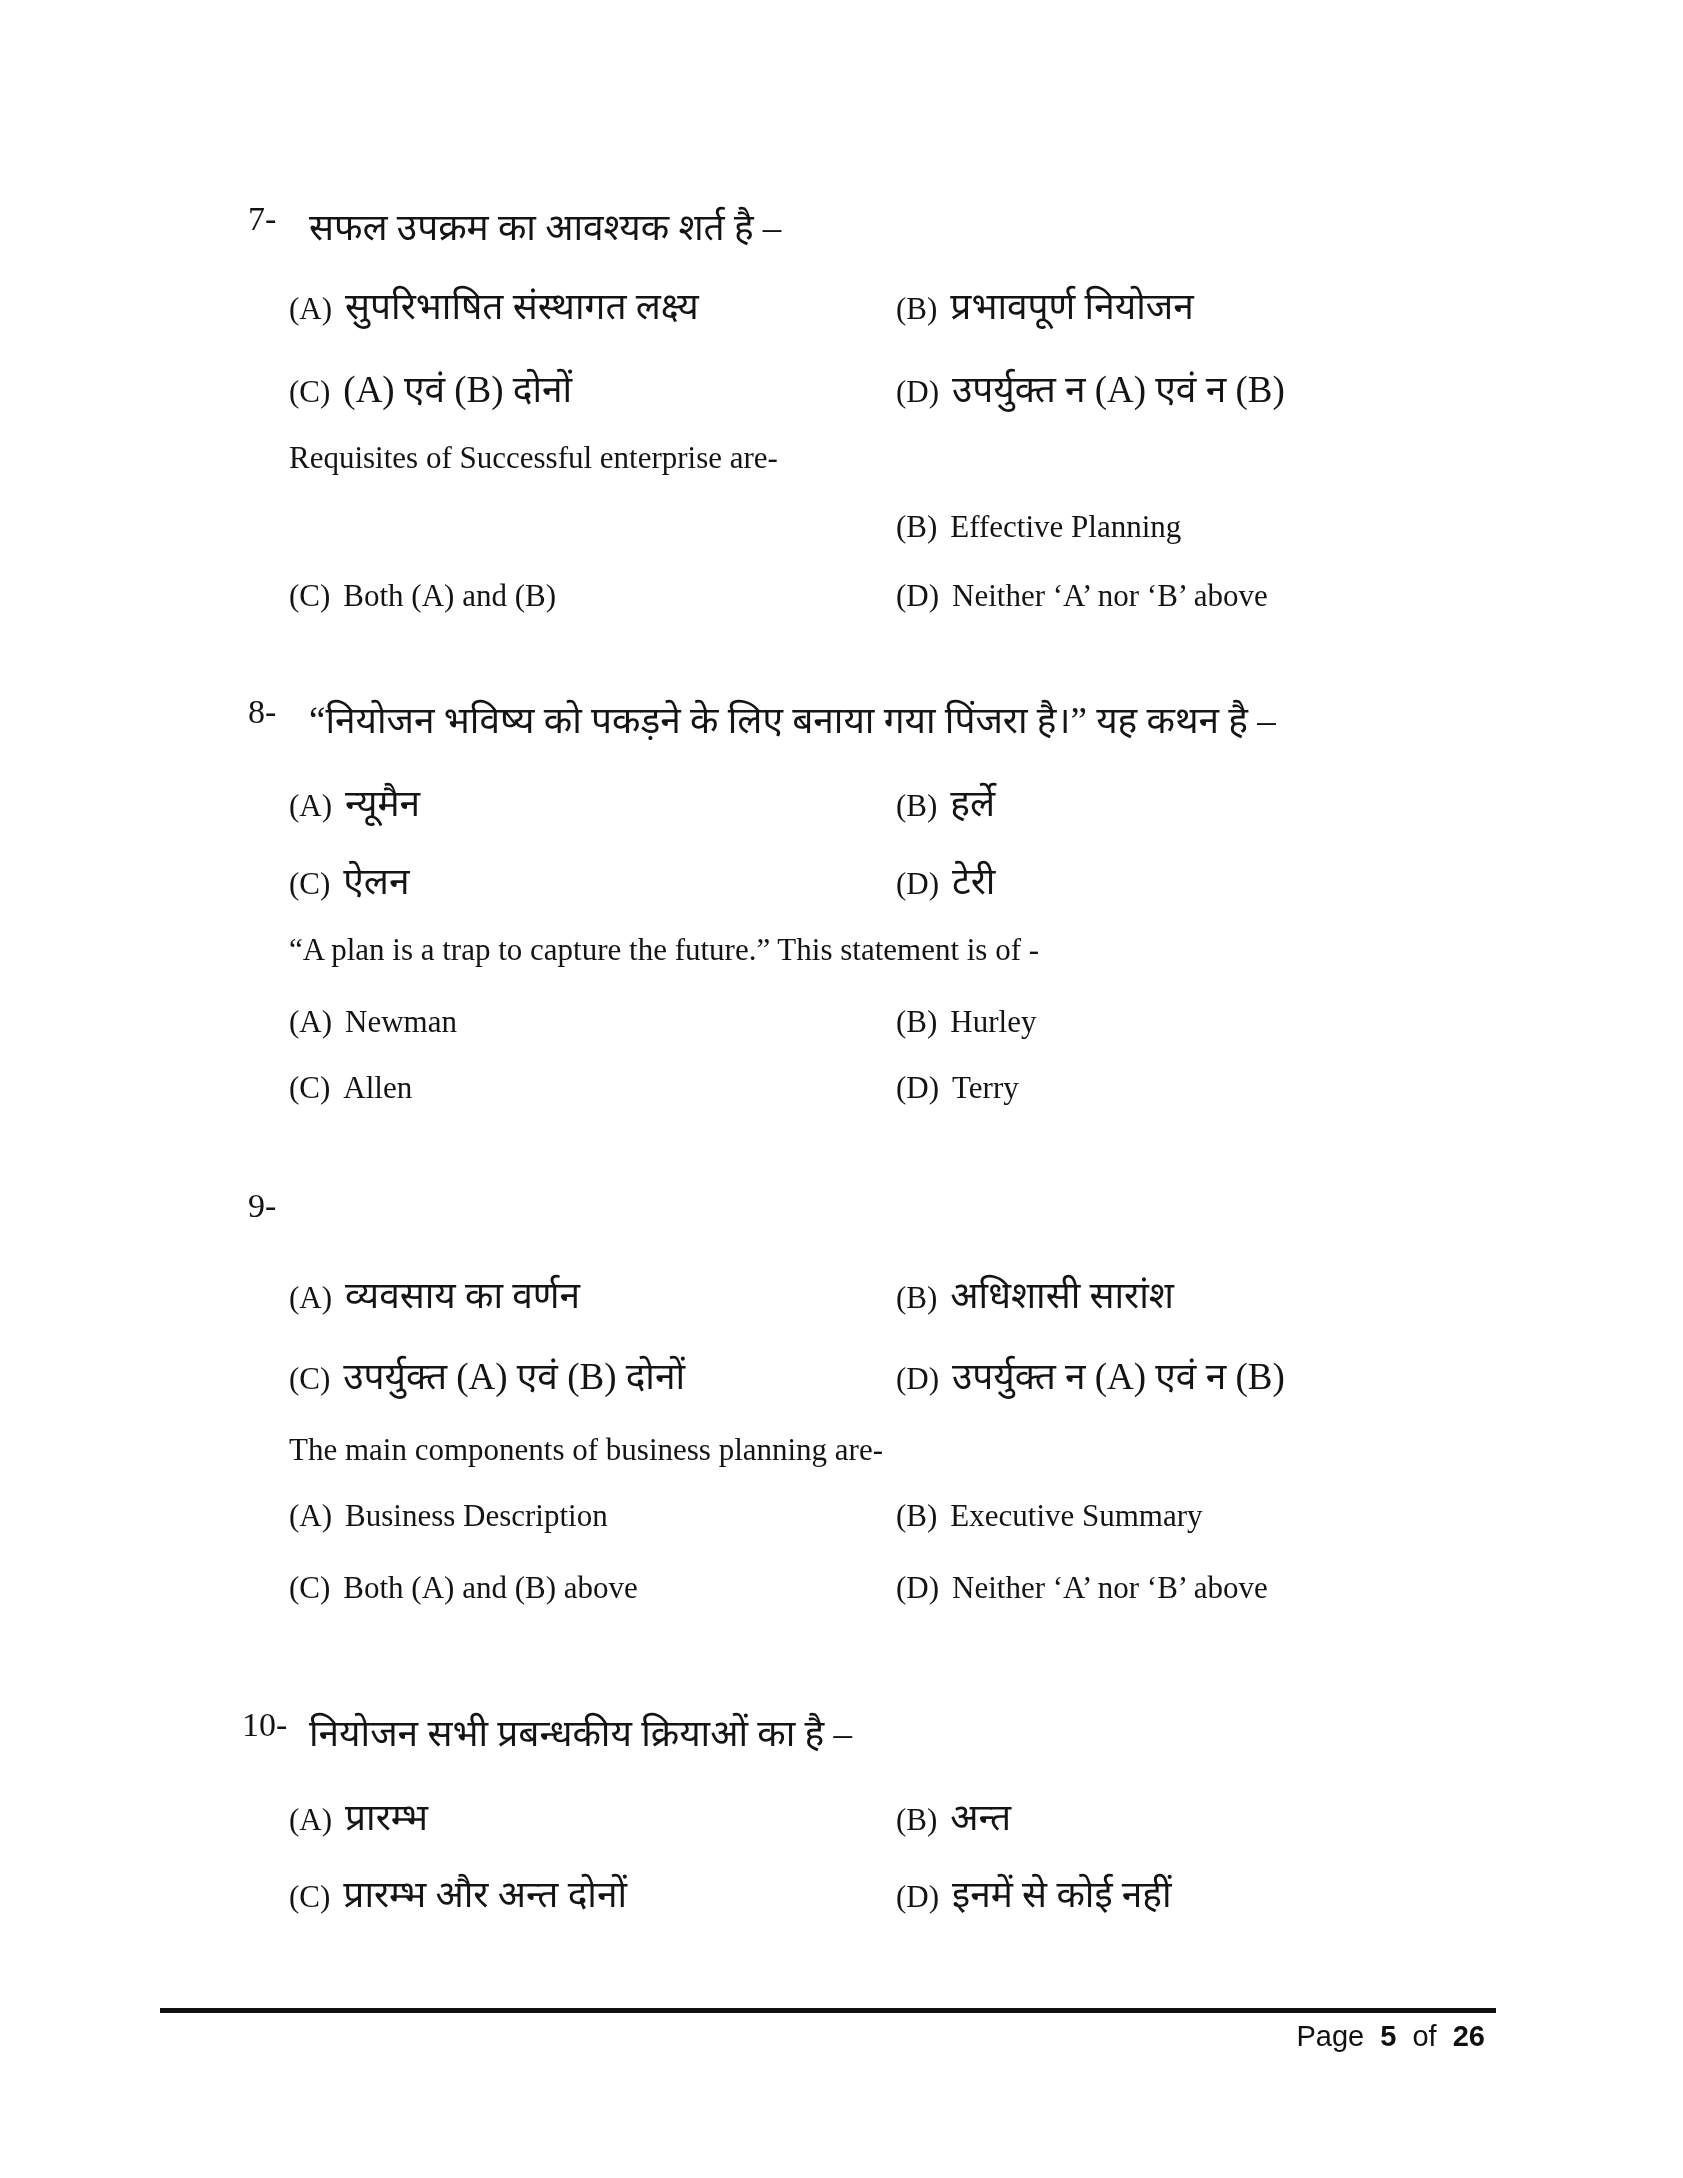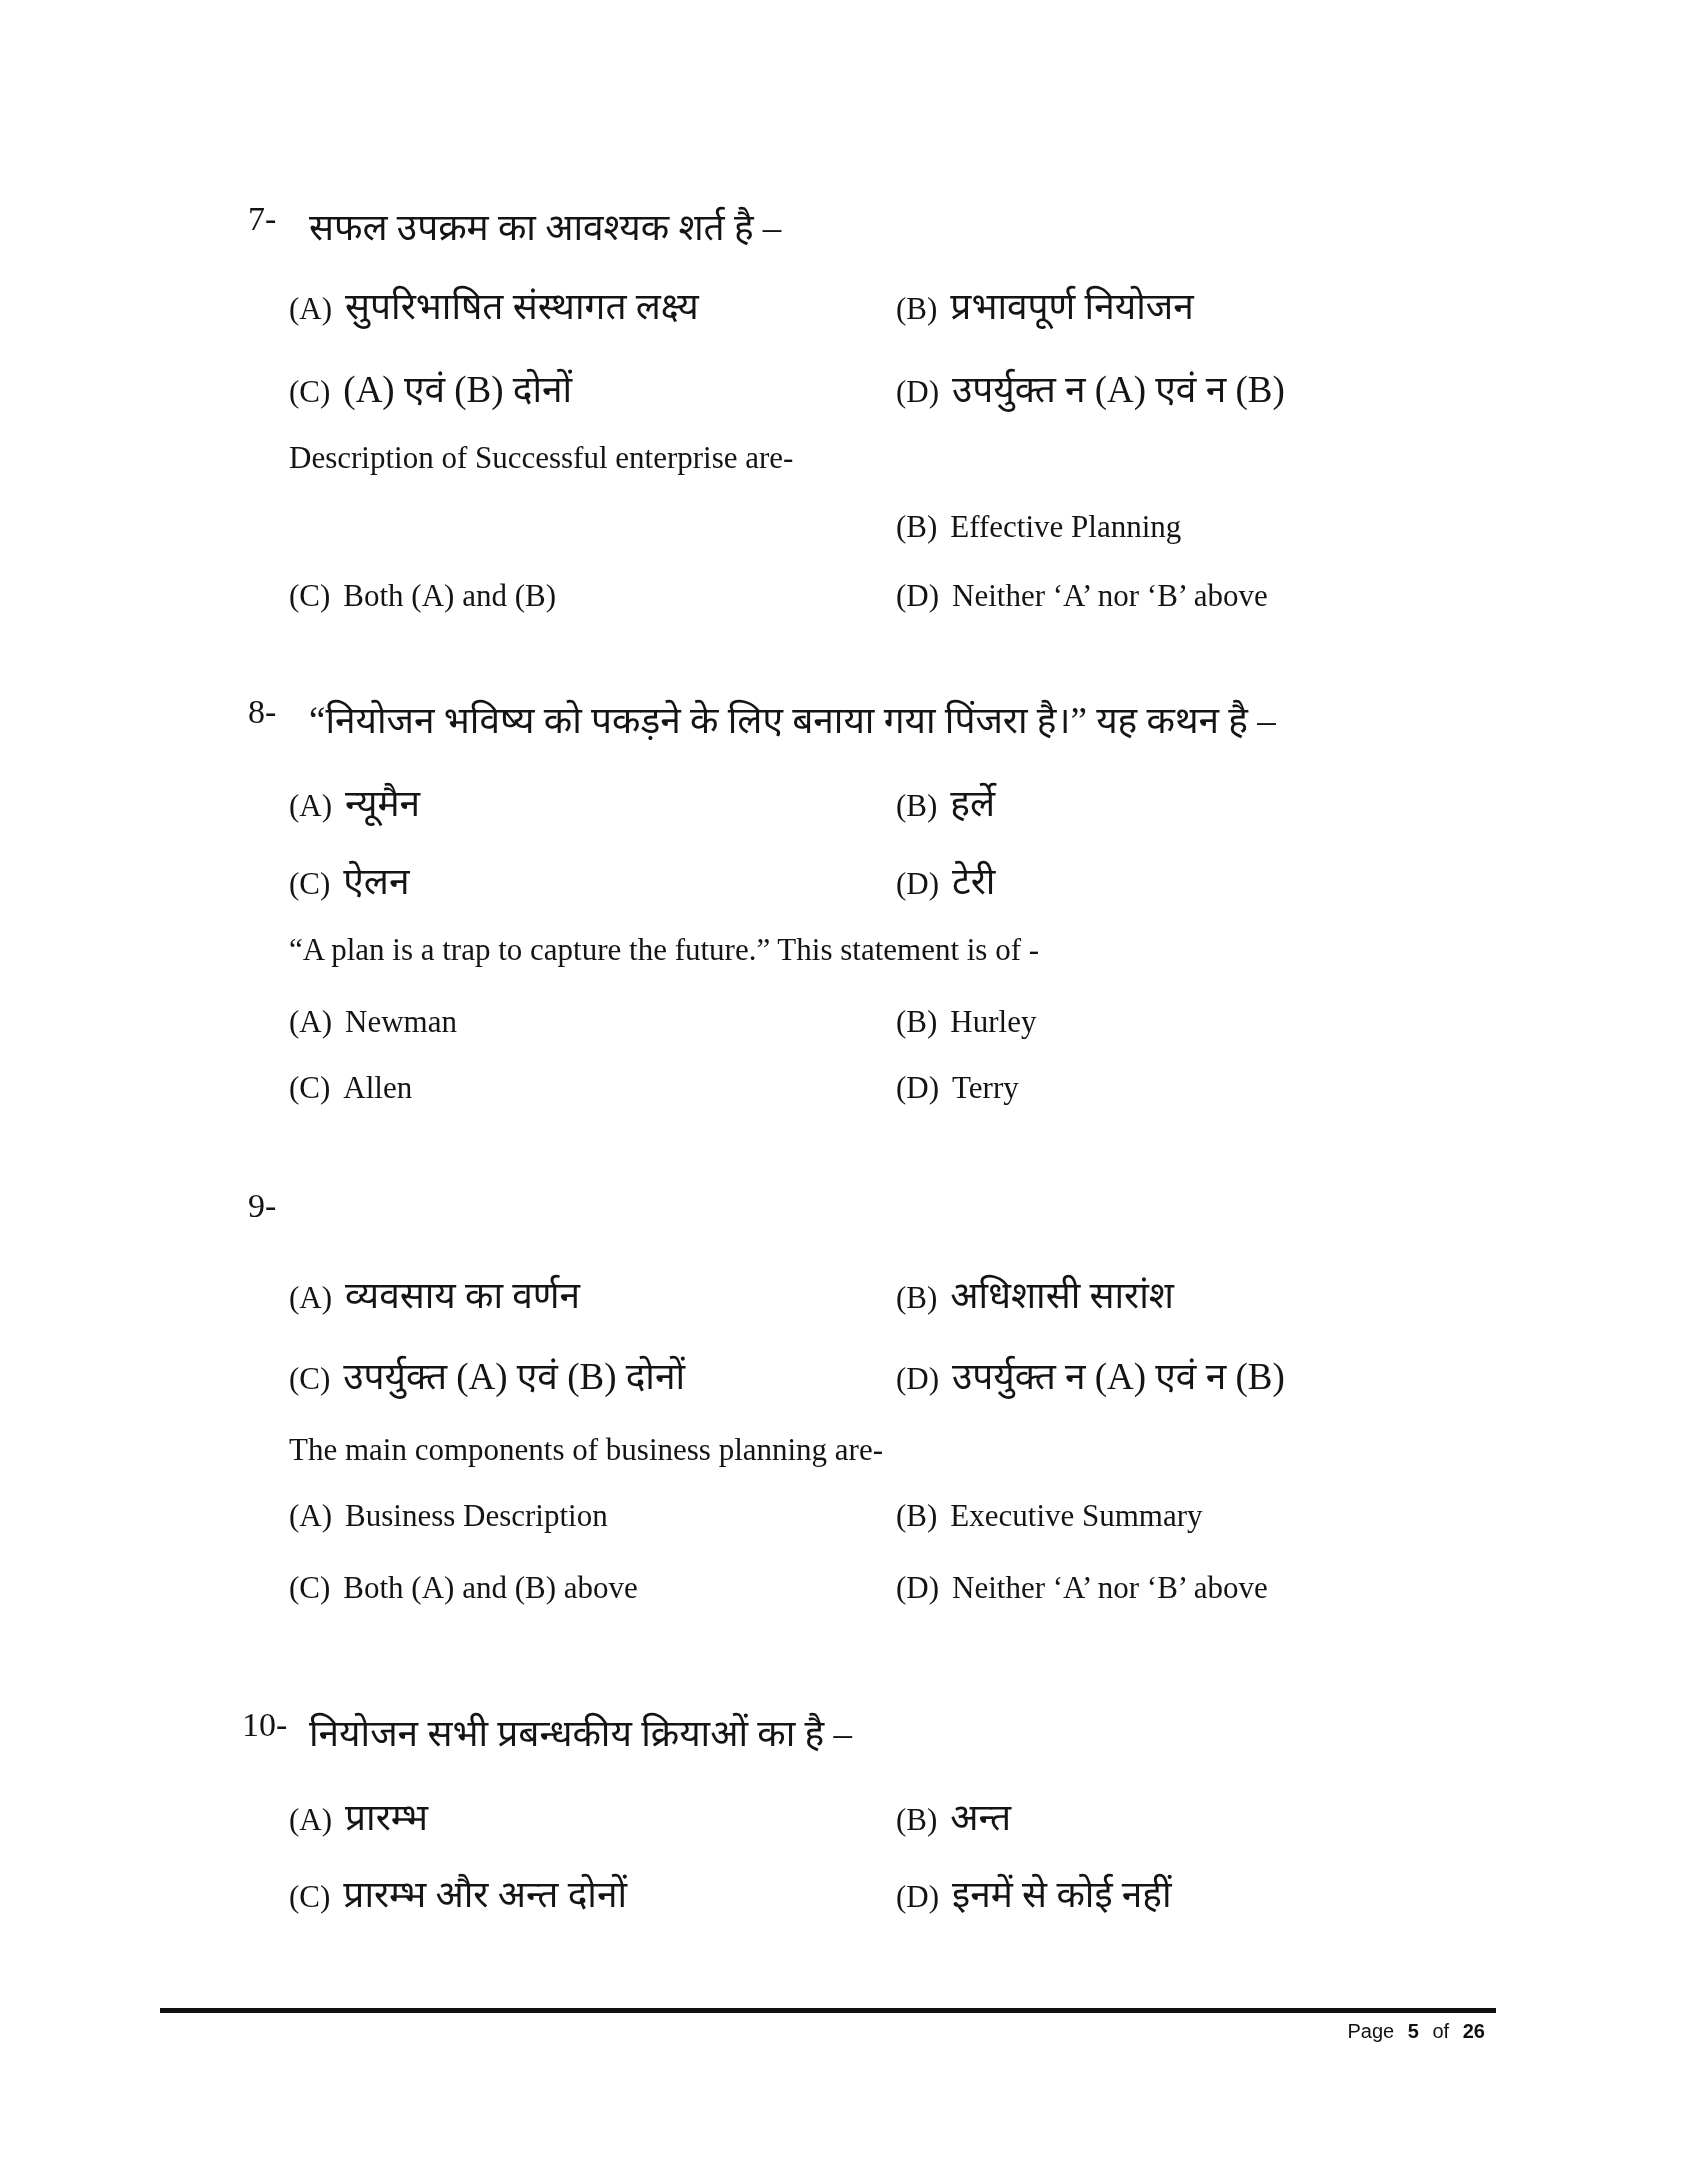--- a/index.html
+++ b/index.html
@@ -21,21 +21,21 @@
   .opt2  { position: absolute; left: 896px; }
   .opt-label { font-size: 31px; margin-right: 13px; }
   .intro { position: absolute; left: 289px; }
   #footer-rule {
     position: absolute; left: 160px; top: 2008px;
     width: 1336px; height: 5px; background: #101010;
   }
   #page-indicator {
     position: absolute; left: 160px; top: 2020px; width: 1325px;
     text-align: right; font-family: "Liberation Sans", sans-serif;
-    font-size: 20px; color: #101010;
+    font-size: 29px; color: #101010;
   }
   #page-indicator span { margin-left: 8px; }
   #page-indicator span:first-child { margin-left: 0; }
   .pg-bold { font-weight: 700; }
 </style>
 </head>
 <body>
 
 <div id="page">
 
@@ -45,21 +45,21 @@
   </div>
   <div class="row" style="top:279px">
     <span class="opt1"><span class="opt-label">(A)</span><span class="hindi">सुपरिभाषित संस्थागत लक्ष्य</span></span>
     <span class="opt2"><span class="opt-label">(B)</span><span class="hindi">प्रभावपूर्ण नियोजन</span></span>
   </div>
   <div class="row" style="top:362px">
     <span class="opt1"><span class="opt-label">(C)</span><span class="hindi">(A) एवं (B) दोनों</span></span>
     <span class="opt2"><span class="opt-label">(D)</span><span class="hindi">उपर्युक्त न (A) एवं न (B)</span></span>
   </div>
   <div class="row" style="top:440px">
-    <span class="intro eng">Description of Successful enterprise are-</span>
+    <span class="intro eng">Requisites of Successful enterprise are-</span>
   </div>
   <div class="row" style="top:509px">
     <span class="opt2"><span class="opt-label">(B)</span><span class="eng">Effective Planning</span></span>
   </div>
   <div class="row" style="top:578px">
     <span class="opt1"><span class="opt-label">(C)</span><span class="eng">Both (A) and (B)</span></span>
     <span class="opt2"><span class="opt-label">(D)</span><span class="eng">Neither ‘A’ nor ‘B’ above</span></span>
   </div>
 
   <div class="row" style="top:693px">

